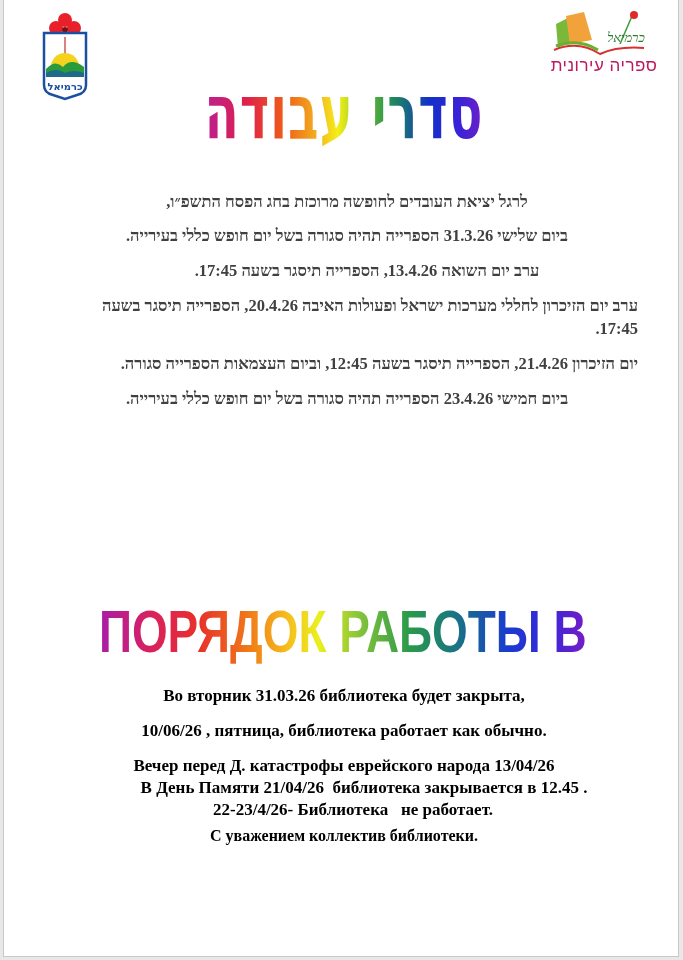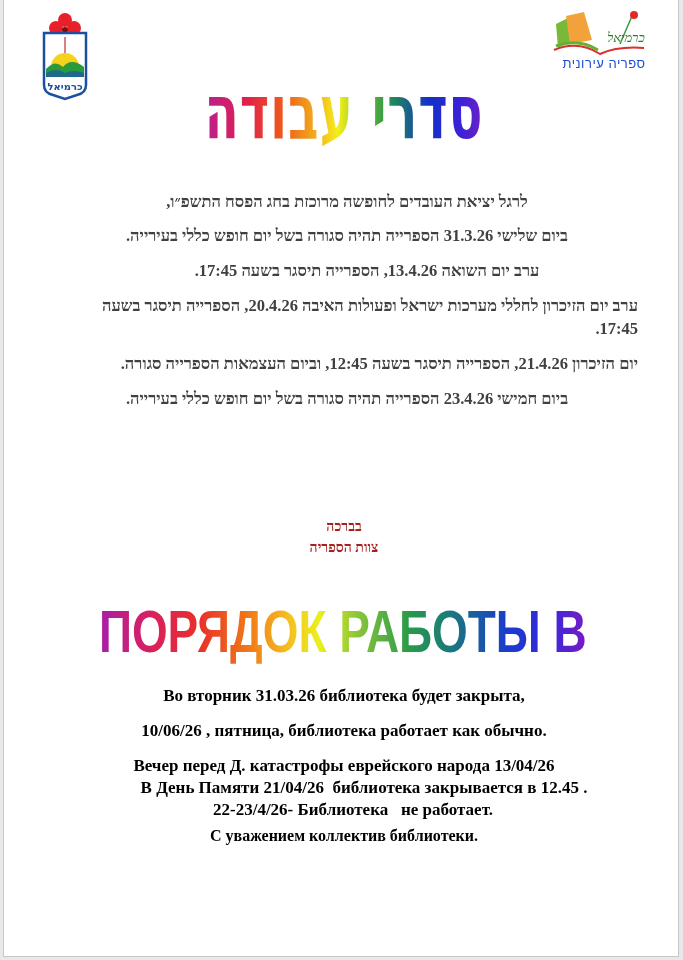--- a/index.html
+++ b/index.html
@@ -6,21 +6,21 @@
   body { width: 683px; height: 960px; position: relative; overflow: hidden; font-family: "Liberation Serif", "DejaVu Serif", serif; }
   .page {
     position: absolute; left: 3px; top: 0; width: 676px; height: 957px;
     background: #ffffff; border-left: 1px solid #c8c8c8; border-right: 1px solid #c8c8c8; border-bottom: 1px solid #c8c8c8;
     box-sizing: border-box;
   }
   
   .logo-city { position: absolute; left: 37px; top: 11px; width: 48px; height: 90px; }
   .logo-lib { position: absolute; left: 544px; top: 10px; width: 118px; height: 72px; }
   .logo-lib-text { position: absolute; left: 0; top: 46px; width: 112px; text-align: center; direction: rtl;
-    font-family: "Liberation Sans", "DejaVu Sans", sans-serif; font-size: 13px; color: #1d4ed8; letter-spacing: 0.5px; }
+    font-family: "Liberation Sans", "DejaVu Sans", sans-serif; font-size: 17px; color: #be185d; letter-spacing: 0.5px; }
 
   
   .title-he {
     position: absolute; left: 140px; top: 64px; width: 400px; height: 100px;
     direction: rtl; text-align: center;
     font-family: "DejaVu Sans", "Liberation Sans", sans-serif; font-weight: bold;
     font-size: 66px; line-height: 100px; letter-spacing: 1px;
     transform: scaleX(0.76) scaleY(1.15); transform-origin: center center;
     background: linear-gradient(to right, #b01ea8 0%, #e0204a 18%, #ee5a1a 30%, #f2a81e 40%, #f5ef1a 48%, #64b82e 58%, #1f8a5a 66%, #1230c8 78%, #3a22d8 88%, #8a1ebe 100%);
     -webkit-background-clip: text; background-clip: text; color: transparent;
@@ -92,24 +92,20 @@
 
   <div class="he-body">
     <p class="he-p c" style="margin-bottom:11px">לרגל יציאת העובדים לחופשה מרוכזת בחג הפסח התשפ״ו,</p>
     <p class="he-p c" style="margin-bottom:12px">ביום שלישי 31.3.26 הספרייה תהיה סגורה בשל יום חופש כללי בעירייה.</p>
     <p class="he-p c" style="margin-bottom:12px; padding-left:40px">ערב יום השואה 13.4.26, הספרייה תיסגר בשעה 17:45.</p>
     <p class="he-p r" style="margin-bottom:12px">ערב יום הזיכרון לחללי מערכות ישראל ופעולות האיבה 20.4.26, הספרייה תיסגר בשעה 17:45.</p>
     <p class="he-p r" style="margin-bottom:12px">יום הזיכרון 21.4.26, הספרייה תיסגר בשעה 12:45, וביום העצמאות הספרייה סגורה.</p>
     <p class="he-p c">ביום חמישי 23.4.26 הספרייה תהיה סגורה בשל יום חופש כללי בעירייה.</p>
   </div>
 
-  <div class="sign">
-    <div>בברכה</div>
-    <div>צוות הספריה</div>
-  </div>
 
   <div class="title-ru">ПОРЯДОК РАБОТЫ В ПРАЗДНИКИ</div>
 
   <div class="ru-body">
     <p class="ru-p" style="margin-bottom:13px">Во вторник 31.03.26 библиотека будет закрыта,</p>
     <p class="ru-p" style="margin-bottom:13px">10/06/26 , пятница, библиотека работает как обычно.</p>
     <p class="ru-p">Вечер перед Д. катастрофы еврейского народа 13/04/26</p>
     <p class="ru-p" style="padding-left:40px">В День Памяти 21/04/26  библиотека закрывается в 12.45 .</p>
     <p class="ru-p" style="text-align:center; padding-left:18px">22-23/4/26- Библиотека   не работает.</p>
     <p class="ru-p ru-foot">С уважением коллектив библиотеки.</p>

